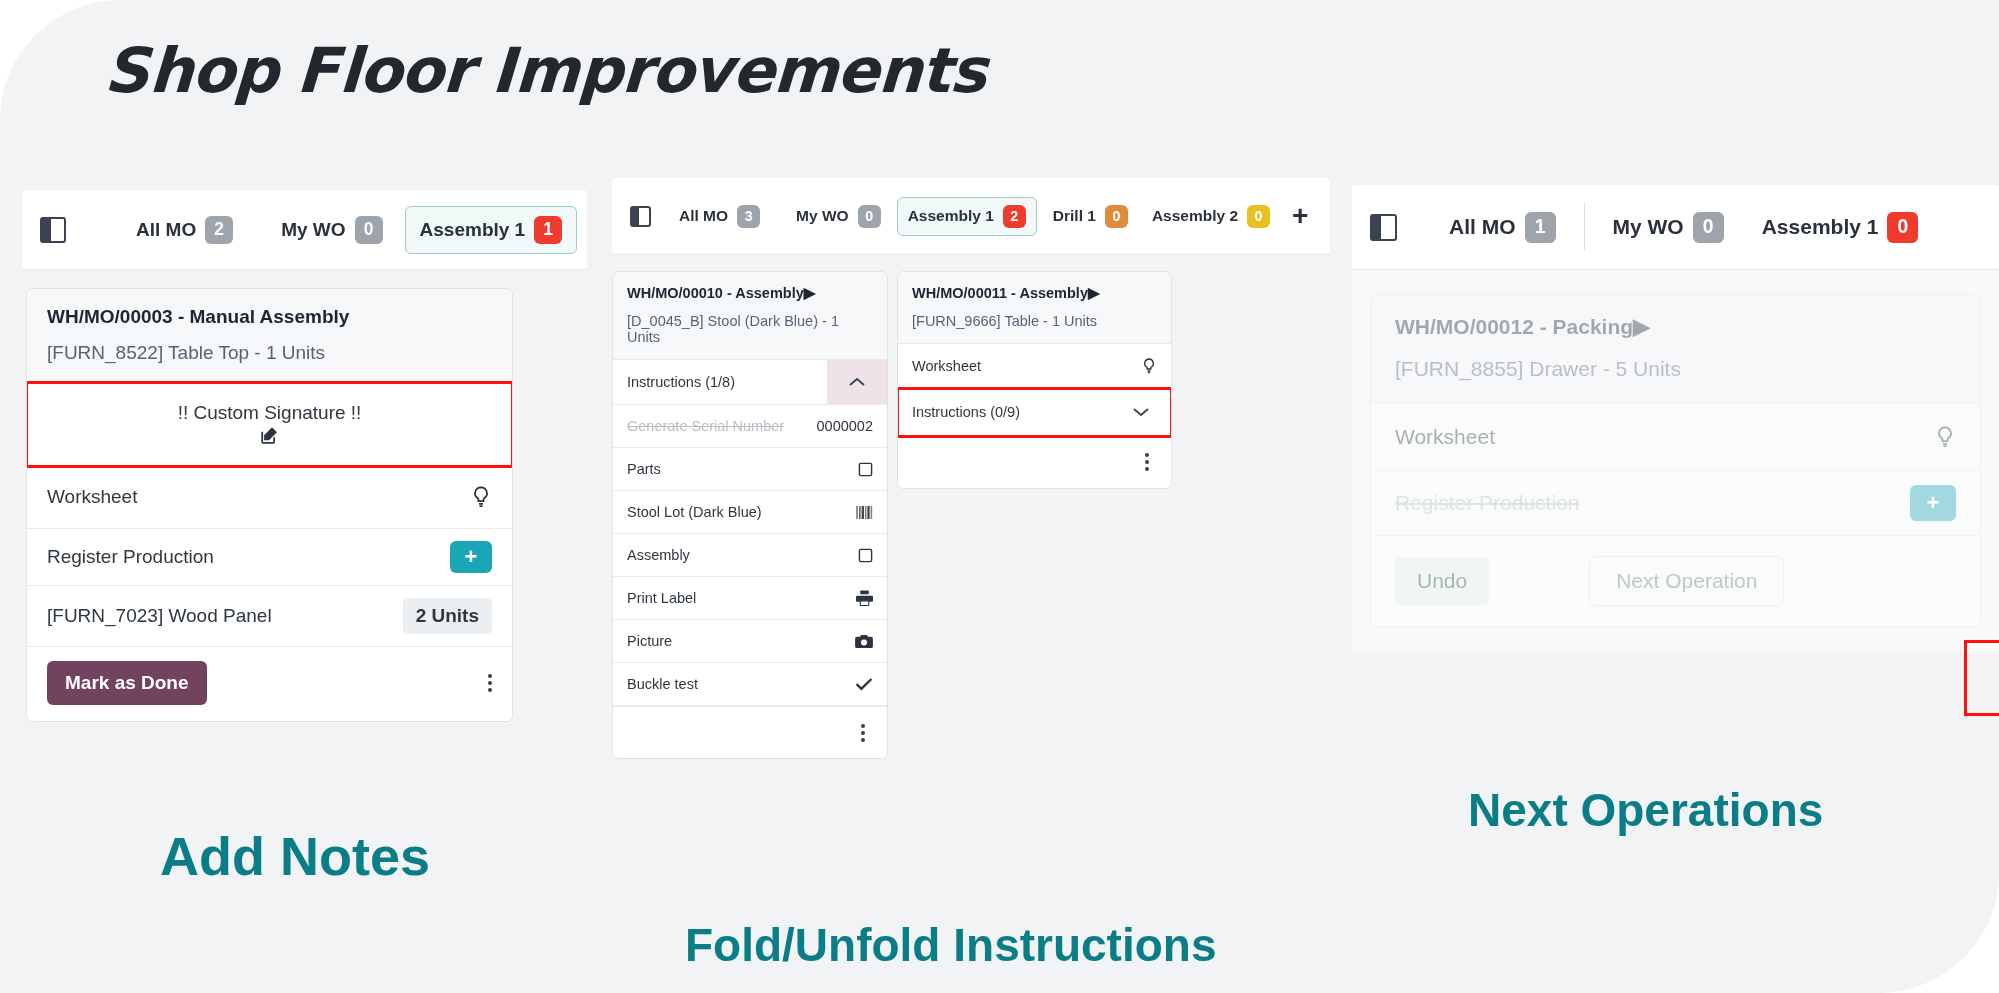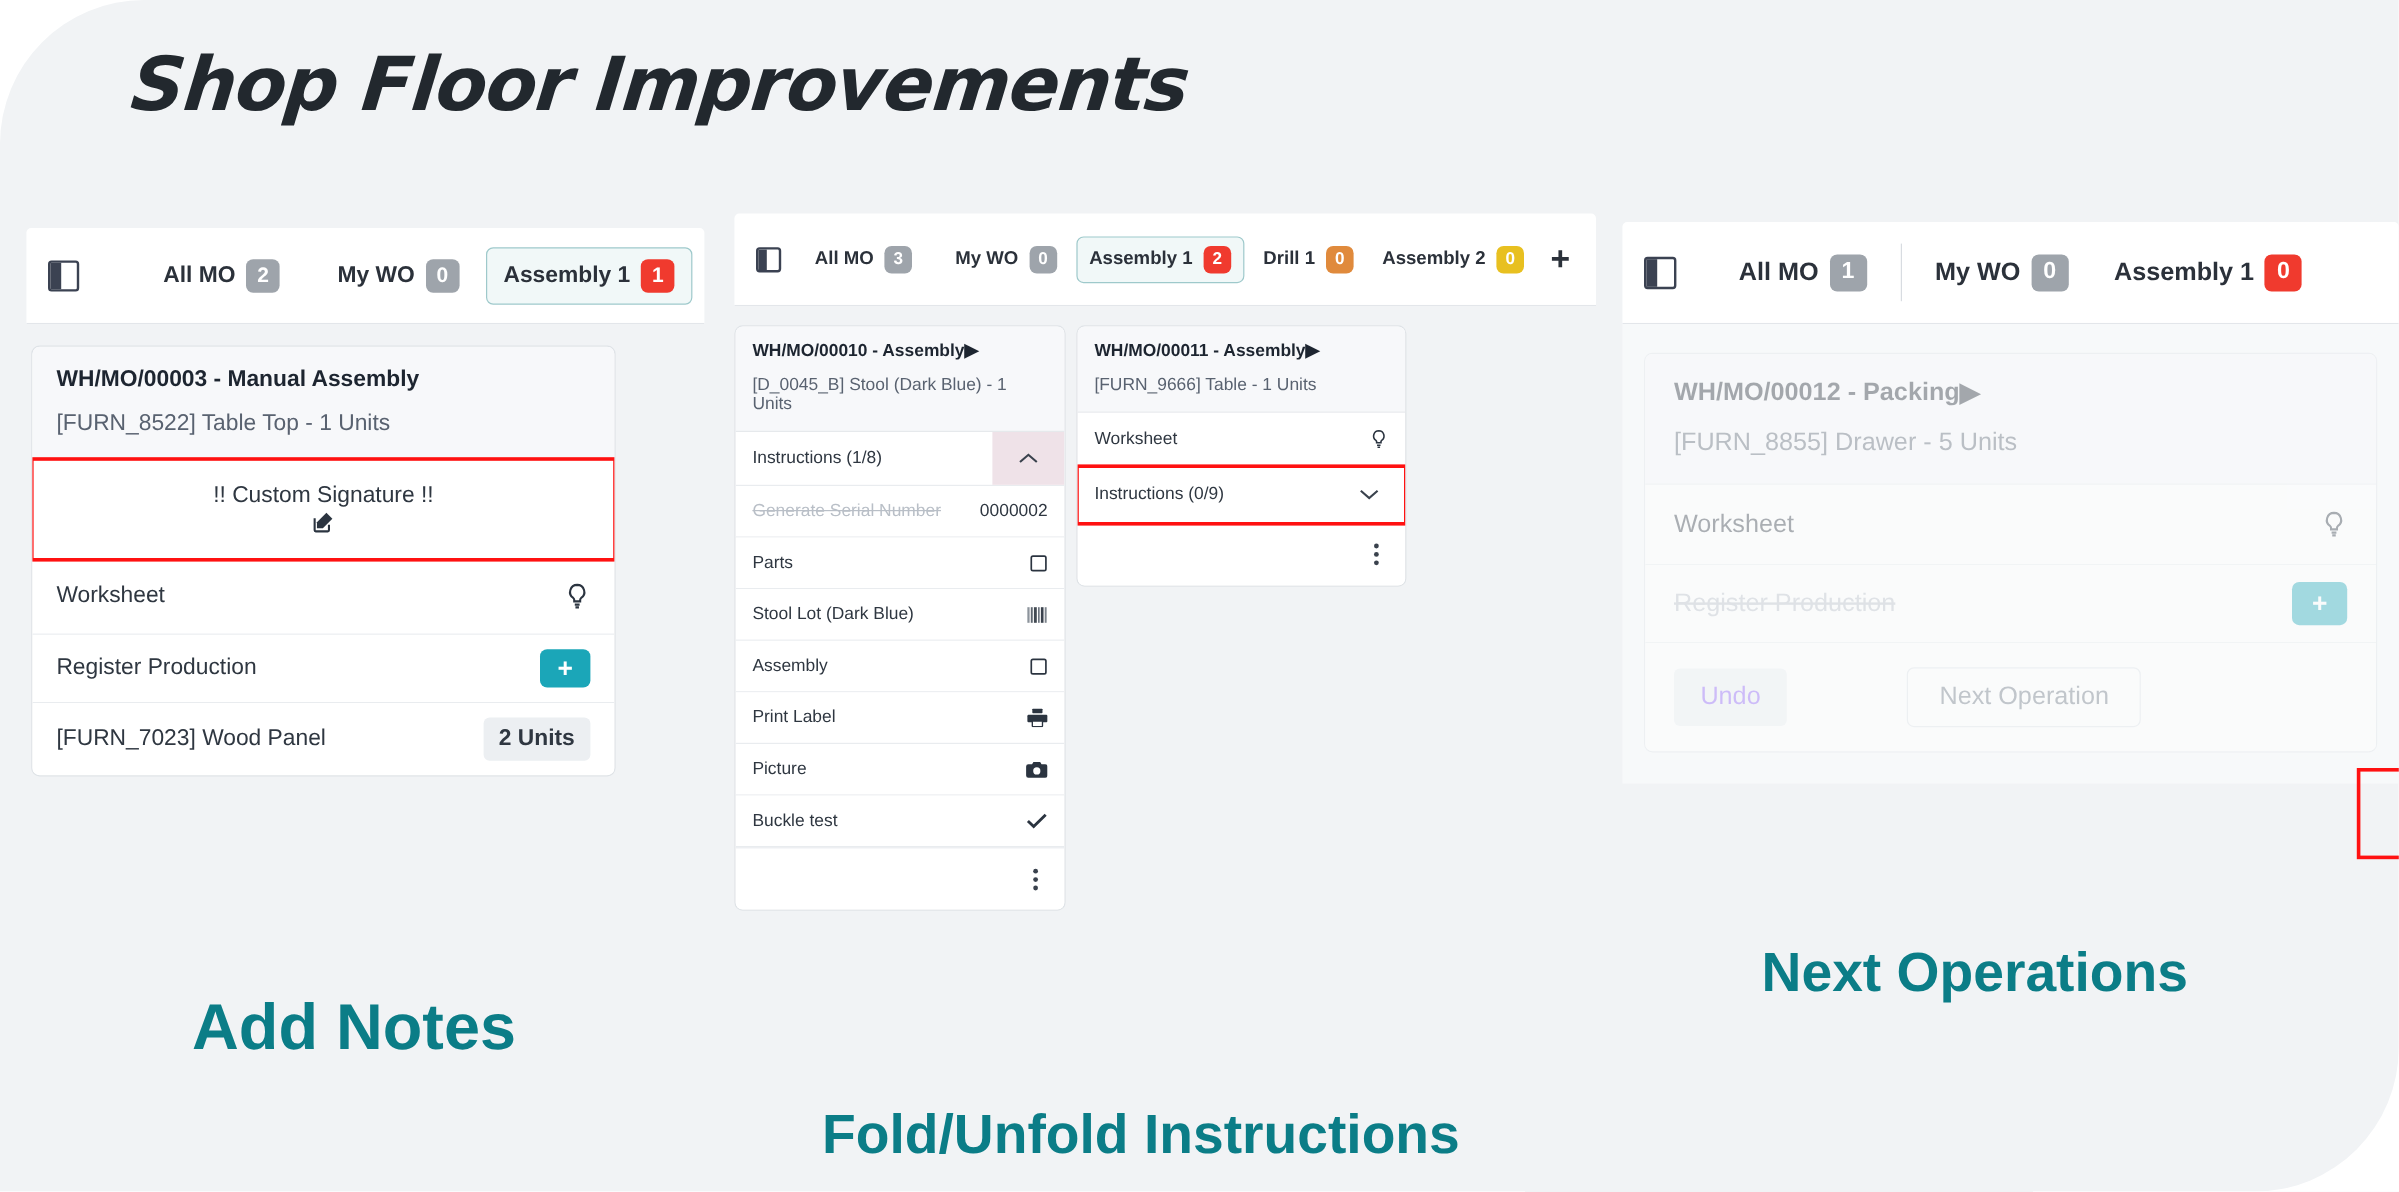--- a/index.html
+++ b/index.html
@@ -243,20 +243,28 @@
       <div class="lrow" style="padding-top:12px;padding-bottom:12px;">
         <span>Register Production</span>
         <span class="plus-btn">+</span>
       </div>
 
       <div class="lrow" style="padding-top:12px;padding-bottom:12px;">
         <span>[FURN_7023] Wood Panel</span>
         <span class="pill">2 Units</span>
       </div>
 
+      <div class="lrow" style="padding-top:14px;padding-bottom:16px;">
+        <span class="btn-done">Mark as Done</span>
+        <span class="kebab">
+            <i></i>
+            <i></i>
+            <i></i>
+          </span>
+      </div>
     </div>
   </div>
 
   <div class="panel" style="left:612px; top:178px; width:718px;">
     <div class="tabbar" style="height:77px; font-size:15.5px; border-radius:4px 4px 0 0;">
       <span class="panel-icon" style="width:21px;height:21px;"></span>
       <div class="tab" style="margin-left:18px;padding:7px 10px;">
         <span>All MO</span>
         <span class="badge" style="background:#9ea4ab;min-width:23px;height:23px;">3</span>
       </div>
@@ -440,21 +448,21 @@
               <path d="M12 2.5a6.5 6.5 0 0 0-3.6 11.9c.6.5.9 1.1.9 1.8v1.3h5.4v-1.3c0-.7.3-1.3.9-1.8A6.5 6.5 0 0 0 12 2.5z"></path>
               <path d="M9.8 20.5h4.4M10.4 23h3.2"></path>
             </svg>
           </span>
         </div>
         <div class="lrow" style="padding:14px 24px;">
           <span class="strike">Register Production</span>
           <span class="plus-btn" style="width:46px;height:36px;">+</span>
         </div>
         <div class="lrow" style="padding:20px 24px; justify-content:flex-start;">
-          <span class="pill" style="padding:12px 22px;font-weight:400;color:#8b5cf6;">Undo</span>
+          <span class="pill" style="padding:12px 22px;font-weight:400;color:#14532d;">Undo</span>
           <span style="margin-left:100px; padding:12px 26px; border:1px solid #dfe3e7; border-radius:6px; color:#6b7480; background:#fff;">Next Operation</span>
         </div>
       </div>
     </div>
     <div class="hl-red" style="position:absolute; left:614px; top:457px; width:237px; height:72px; pointer-events:none; background:transparent;"></div>
   </div>
 
   <div class="caption" style="left:160px; top:825px; font-size:54px;">Add Notes</div>
   <div class="caption" style="left:685px; top:918px; font-size:46px;">Fold/Unfold Instructions</div>
   <div class="caption" style="left:1468px; top:783px; font-size:46px;">Next Operations</div>

